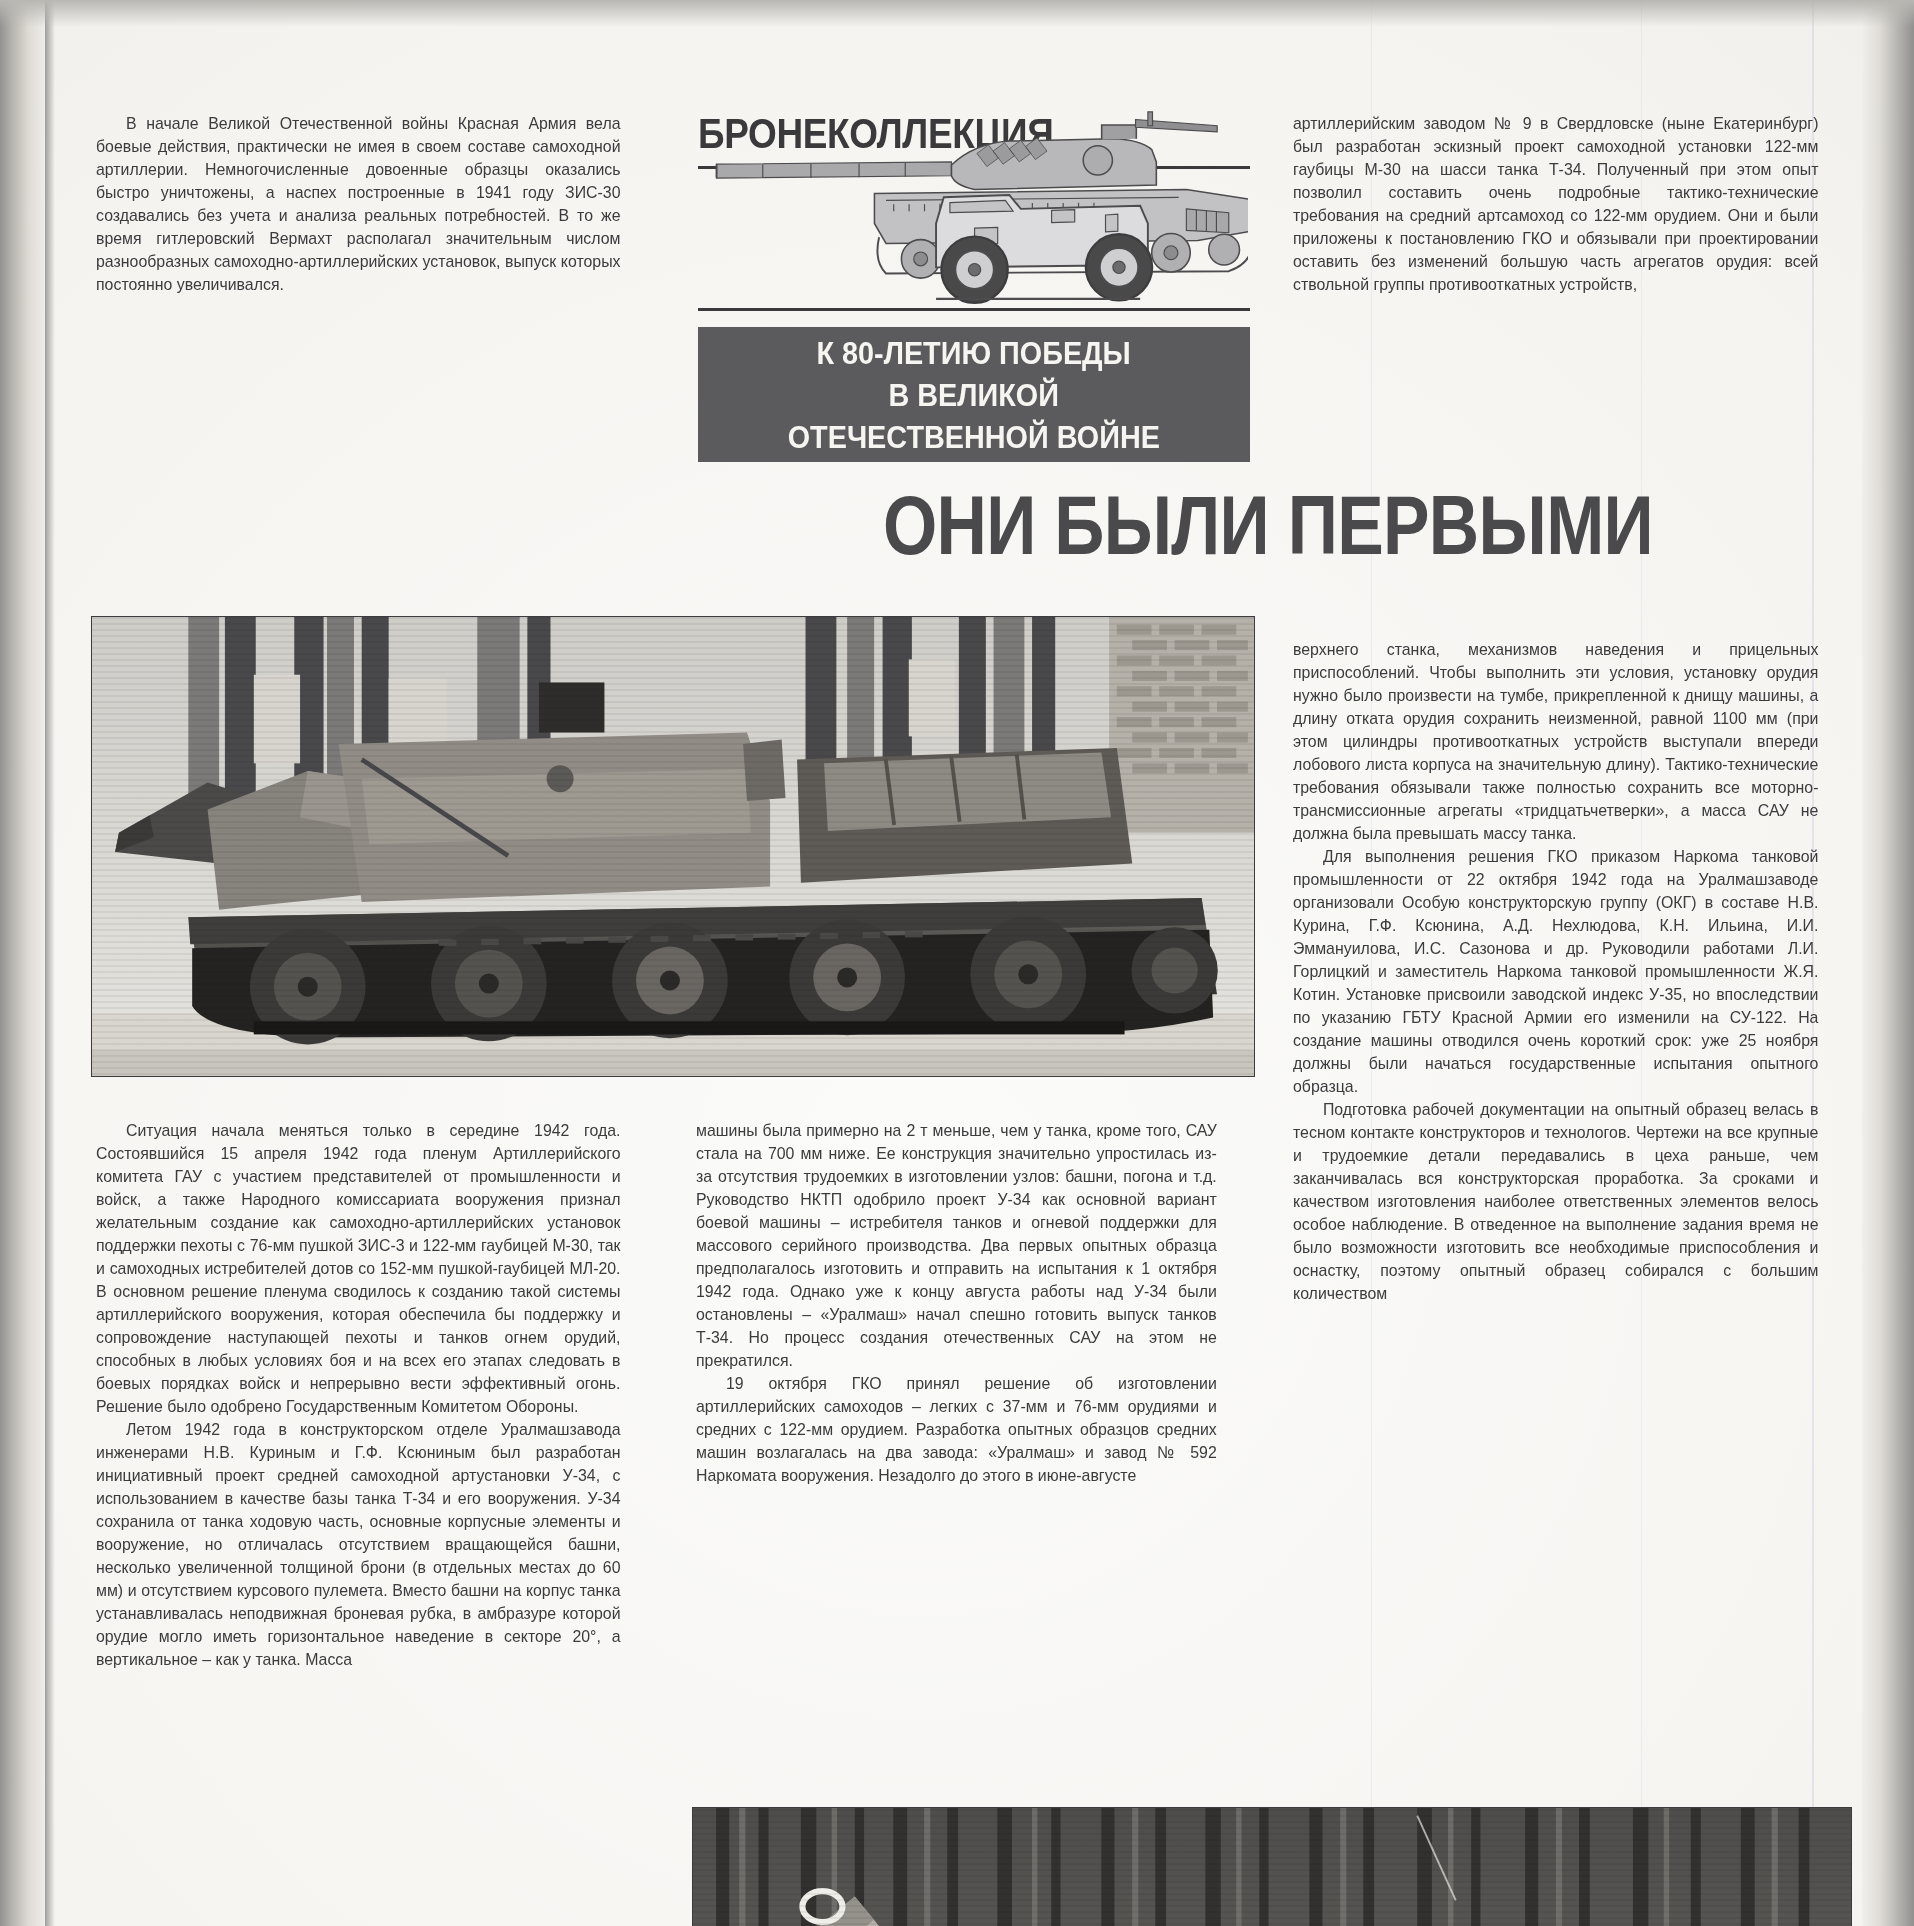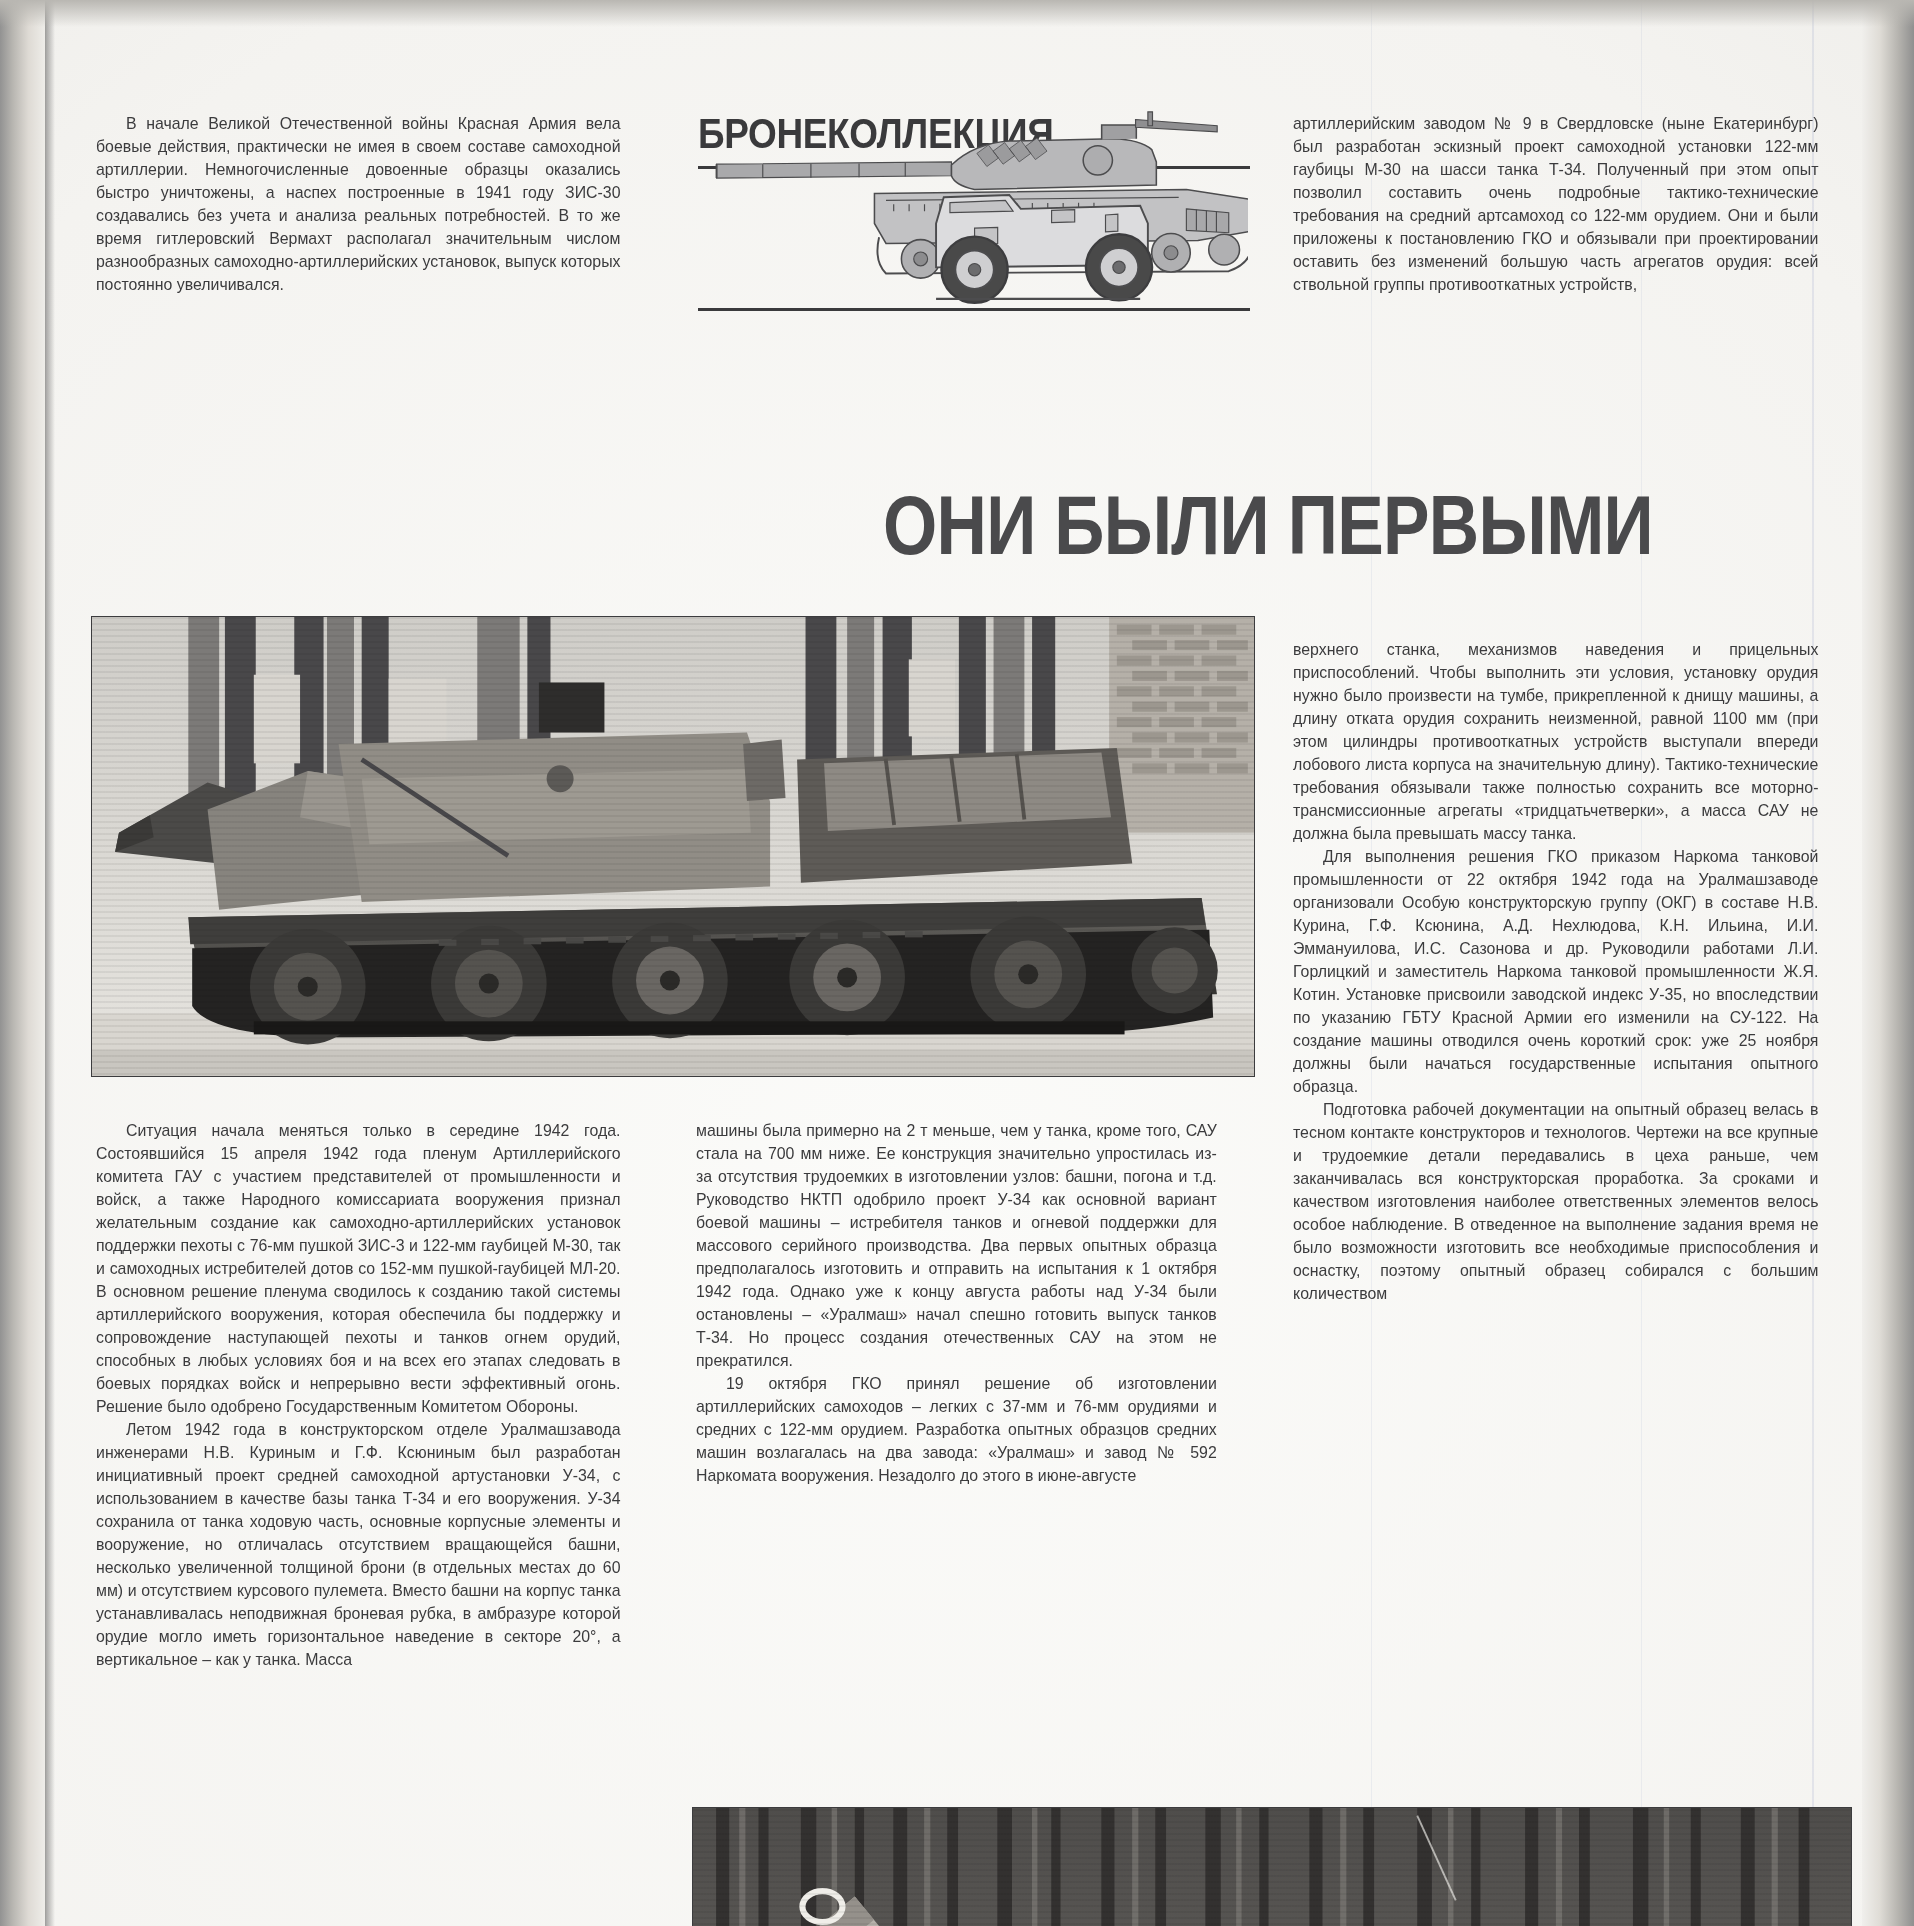--- a/index.html
+++ b/index.html
@@ -163,20 +163,25 @@
         <circle cx="1075" cy="414" r="86" fill="#494949" stroke="#3d3d3f" stroke-width="6"></circle>
         <circle cx="1075" cy="414" r="50" fill="#cfcfd1" stroke="#4c4c4e" stroke-width="5"></circle>
         <circle cx="1075" cy="414" r="16" fill="#6c6c6e" stroke-width="3"></circle>
 
         <path d="M600 496 L1130 496" stroke-width="6"></path>
       </g>
     </svg>
 
     <div id="masthead-rule-bottom"></div>
 
+    <div id="banner">
+      <div>К 80-ЛЕТИЮ ПОБЕДЫ</div>
+      <div>В ВЕЛИКОЙ</div>
+      <div>ОТЕЧЕСТВЕННОЙ ВОЙНЕ</div>
+    </div>
 
     <div class="col" style="left:96px;top:112px;width:561px;">
       <p>В начале Великой Отечественной войны Красная Армия вела боевые действия, практически не имея в своем составе самоходной артиллерии. Немногочисленные довоенные образцы оказались быстро уничтожены, а наспех построенные в 1941 году ЗИС-30 создавались без учета и анализа реальных потребностей. В то же время гитлеровский Вермахт располагал значительным числом разнообразных самоходно-артиллерийских установок, выпуск которых постоянно увеличивался.</p>
     </div>
 
     <div class="col" style="left:1293px;top:112px;width:562px;">
       <p class="cont">артиллерийским заводом № 9 в Свердловске (ныне Екатеринбург) был разработан эскизный проект самоходной установки 122-мм гаубицы М-30 на шасси танка Т-34. Полученный при этом опыт позволил составить очень подробные тактико-технические требования на средний артсамоход со 122-мм орудием. Они и были приложены к постановлению ГКО и обязывали при проектировании оставить без изменений большую часть агрегатов орудия: всей ствольной группы противооткатных устройств,</p>
     </div>
 
     <div id="headline">ОНИ БЫЛИ ПЕРВЫМИ</div>

